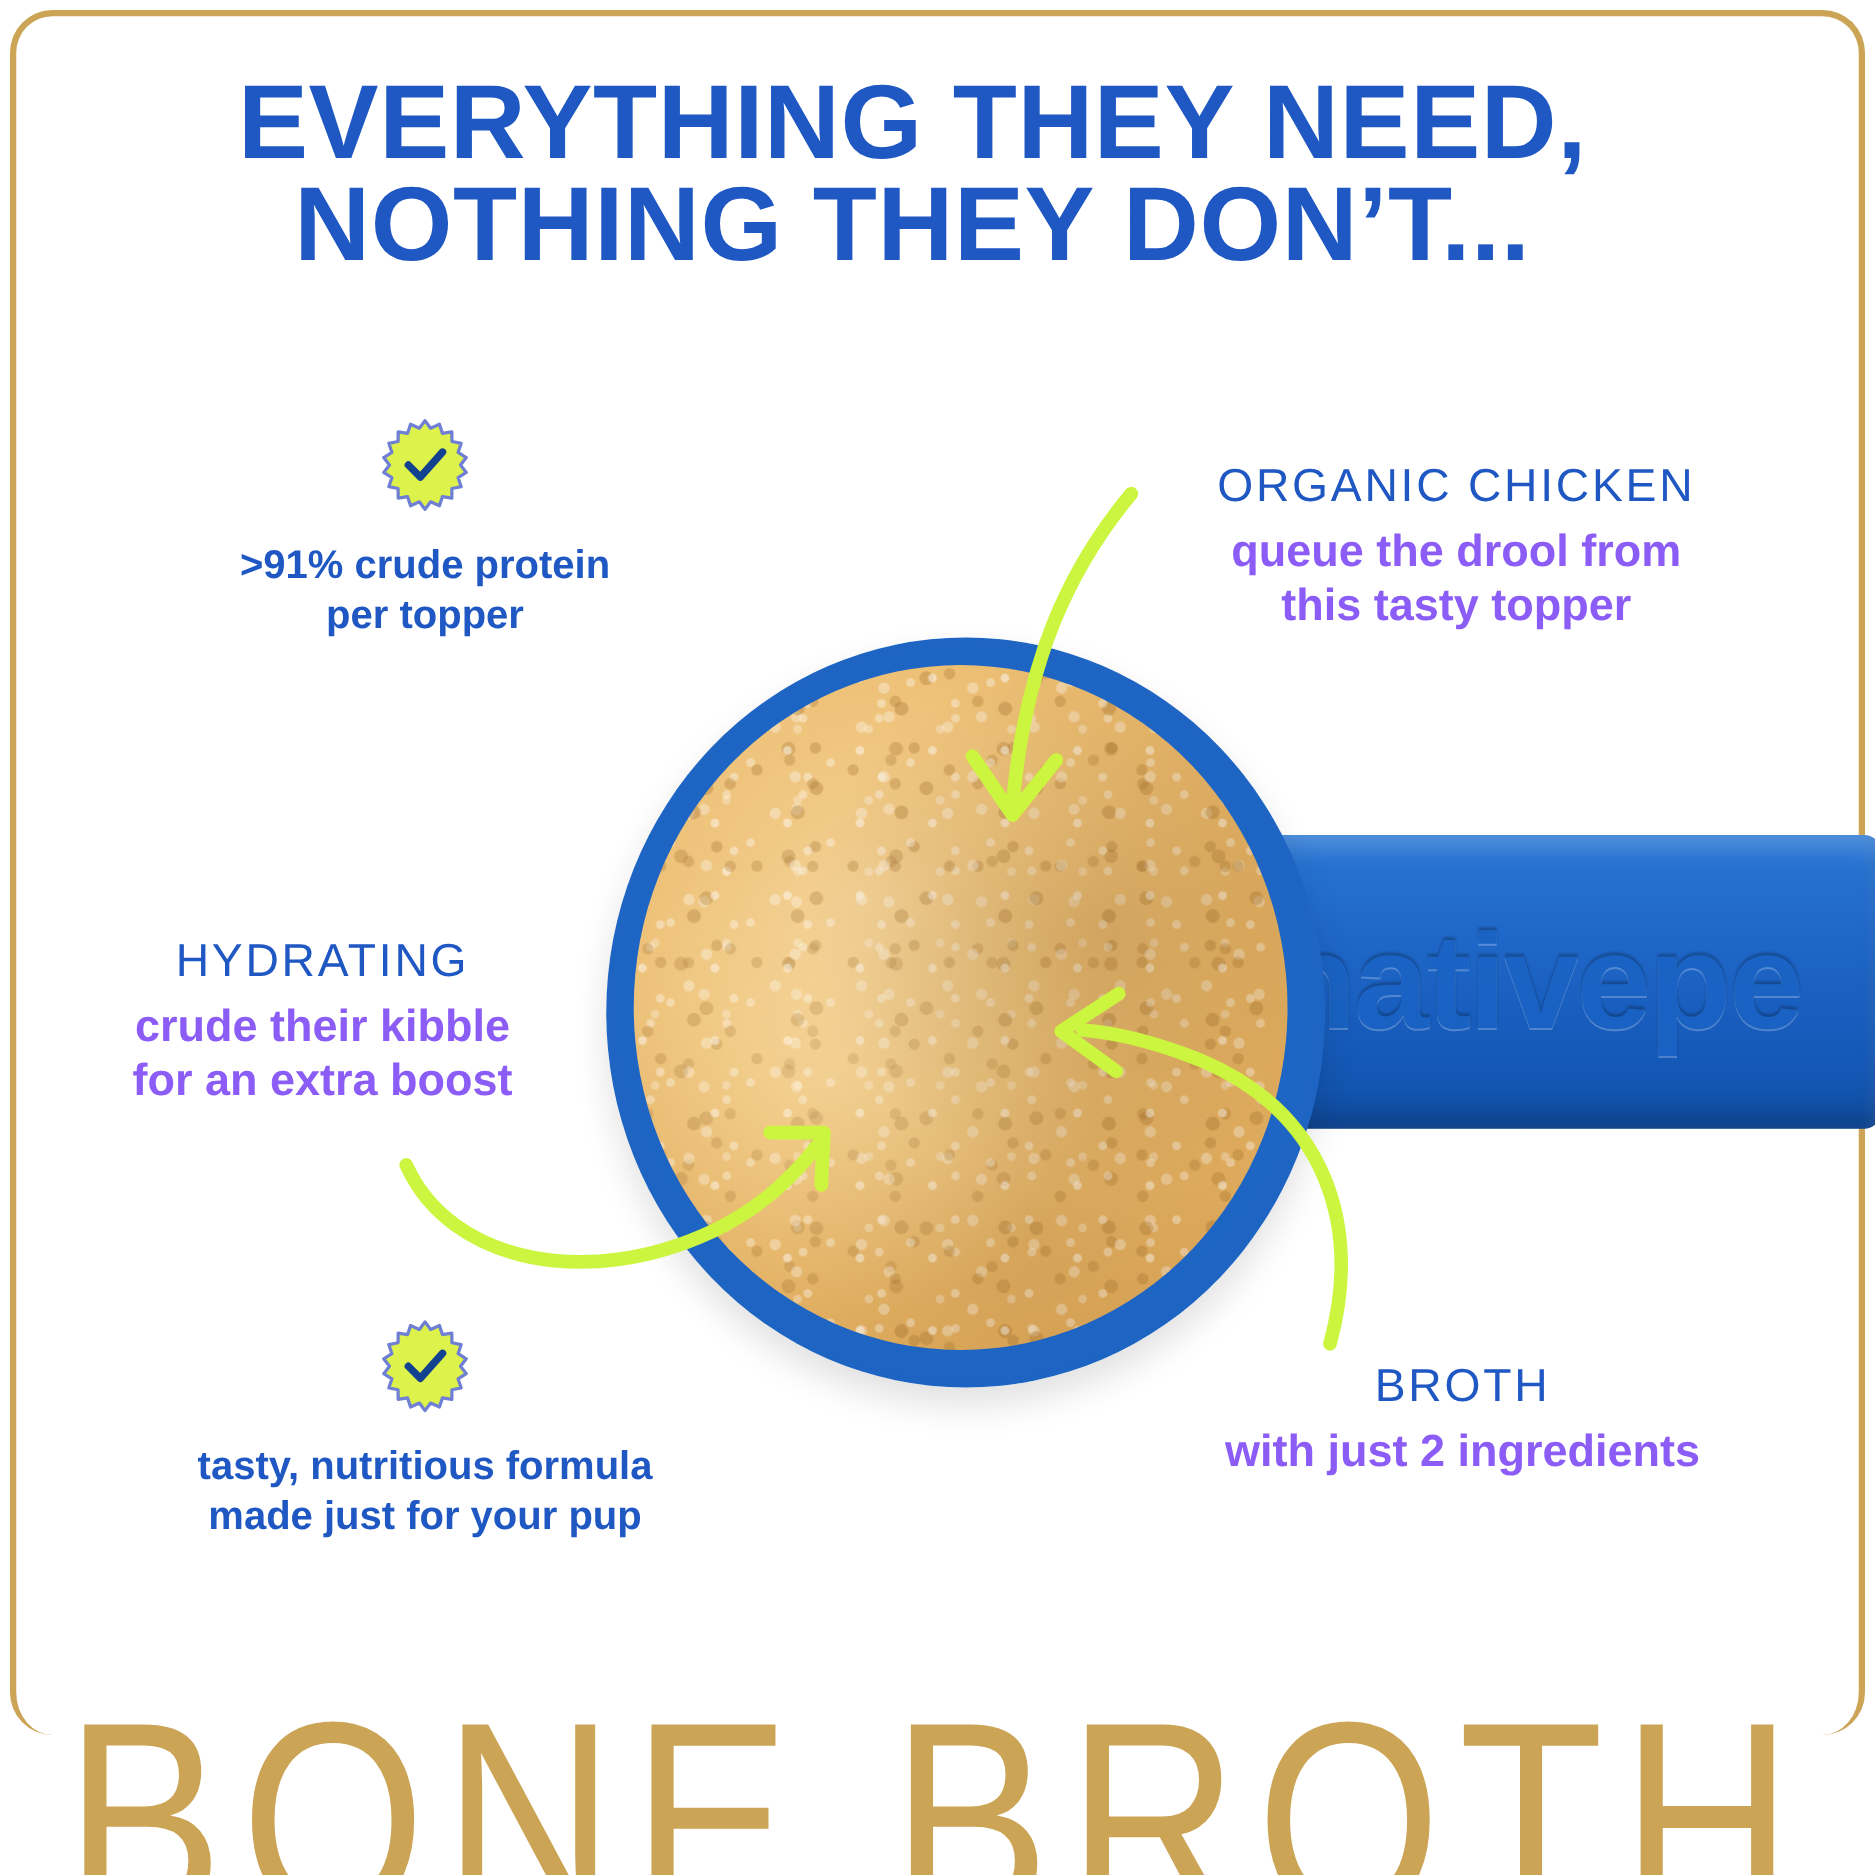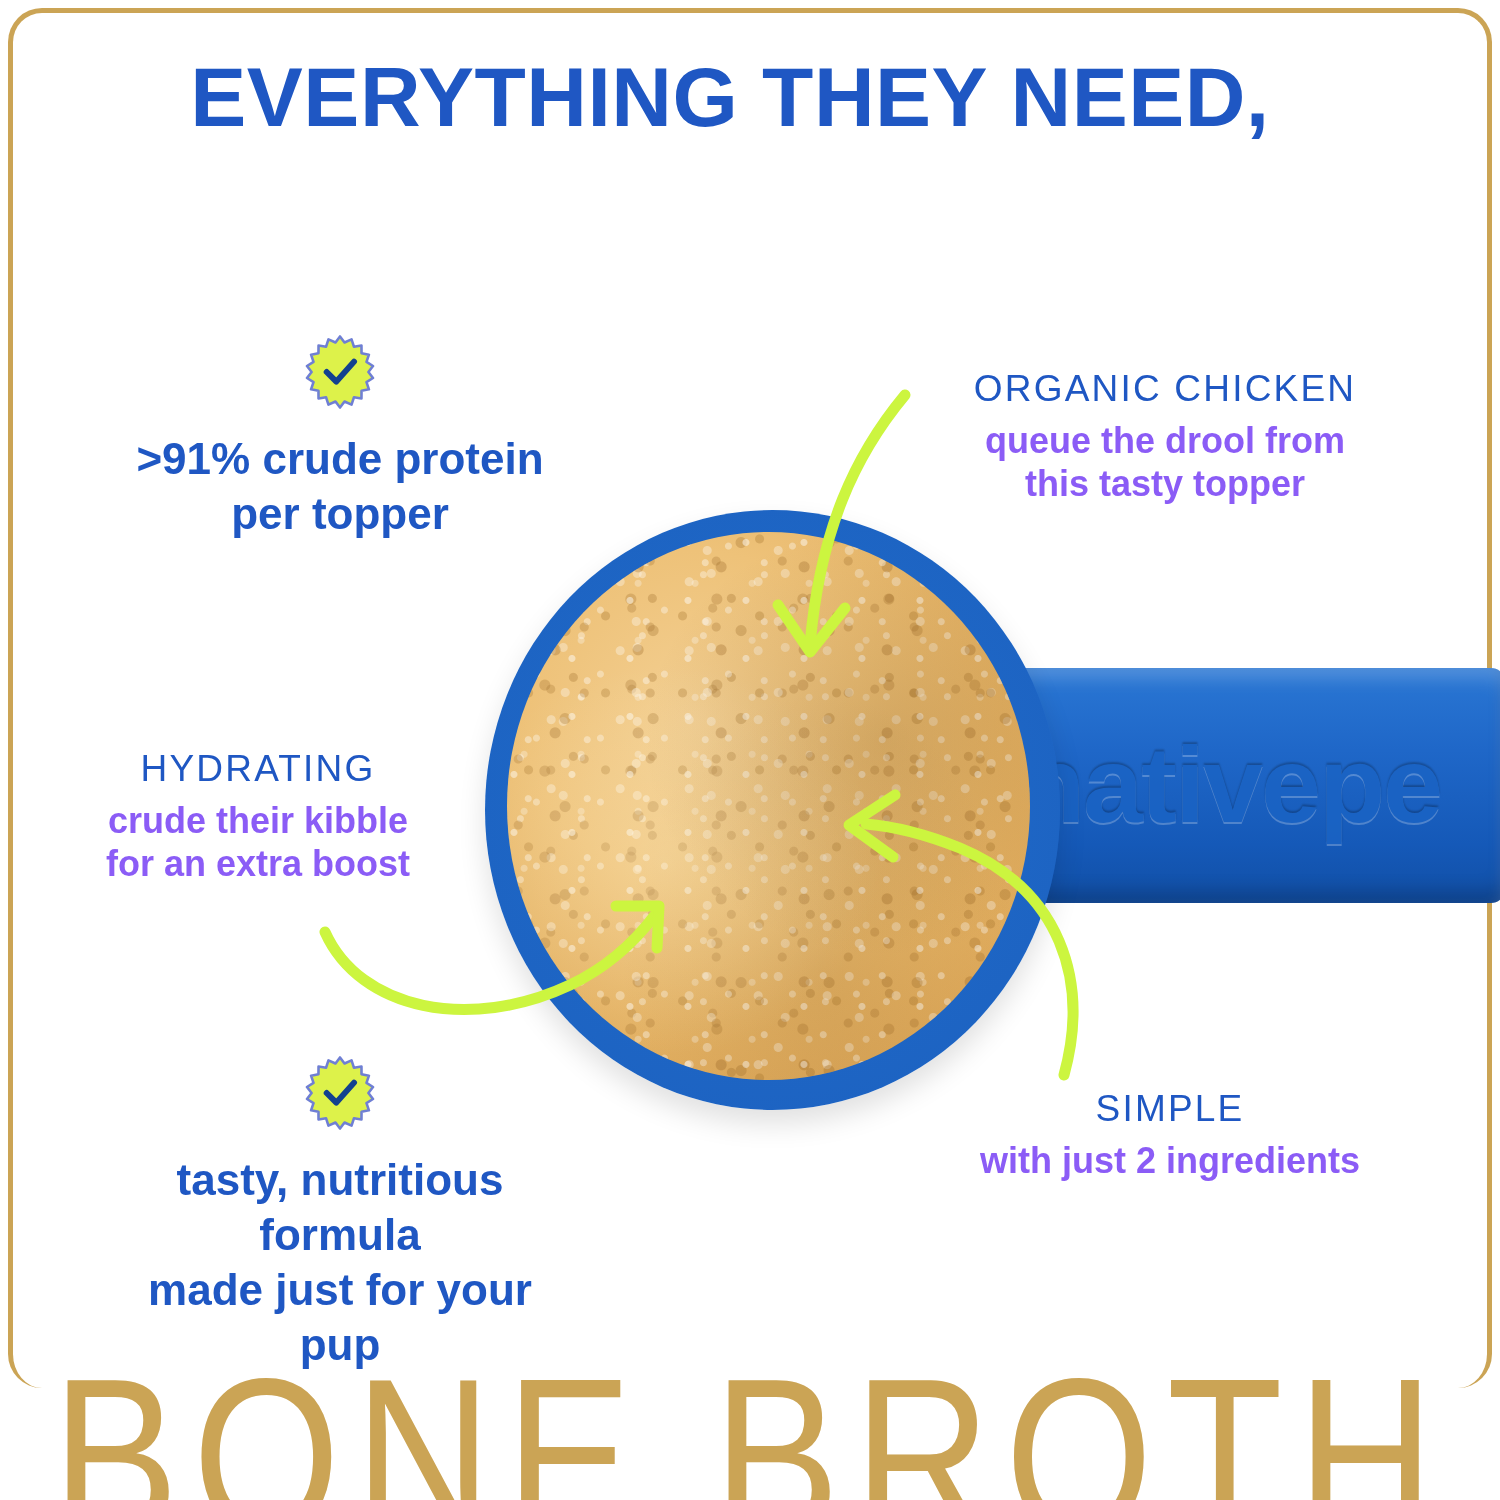--- a/index.html
+++ b/index.html
@@ -57,21 +57,21 @@
     line-height:1.22;
     text-align:center;
     margin-top:8px;
   }
   .feature .desc .ln { display:block; }
 
   
   .badge-feature { position:absolute; text-align:center; }
   .badge-feature .desc {
     color:#1f57c3;
-    font-size:44px;
+    font-size:32px;
     font-weight:700;
     line-height:1.25;
     text-align:center;
   }
   .badge-feature .desc .ln { display:block; }
   .badge-wrap { display:flex; justify-content:center; margin-bottom:22px; }
 
   
   .starburst { position:relative; width:74px; height:74px; }
   .starburst svg { display:block; width:74px; height:74px; }
@@ -185,20 +185,21 @@
 </style>
 </head>
 <body>
 
 <div id="canvas">
 
   <div class="gold-frame"></div>
 
   <div class="headline">
     <span class="l1">EVERYTHING THEY NEED,</span>
+    <span class="l2">NOTHING THEY DON’T...</span>
   </div>
 
   <div class="scoop-stage">
     <div class="scoop-handle">
       <div class="handle-emboss">nativepe</div>
     </div>
     <div class="scoop-bowl">
       <div class="powder"></div>
     </div>
   </div>
@@ -267,21 +268,21 @@
         </svg>
       </span>
     </div>
     <div class="desc">
       <span class="ln">tasty, nutritious formula</span>
       <span class="ln">made just for your pup</span>
     </div>
   </div>
 
   <div class="feature" style="left:940px; top:1088px; width:460px;">
-    <div class="kicker">SIMPLE</div>
+    <div class="kicker">BROTH</div>
     <div class="desc">
       <span class="ln">with just 2 ingredients</span>
     </div>
   </div>
 
   <div class="wordmark">BONE BROTH</div>
 
 </div>
 
 </body></html>

